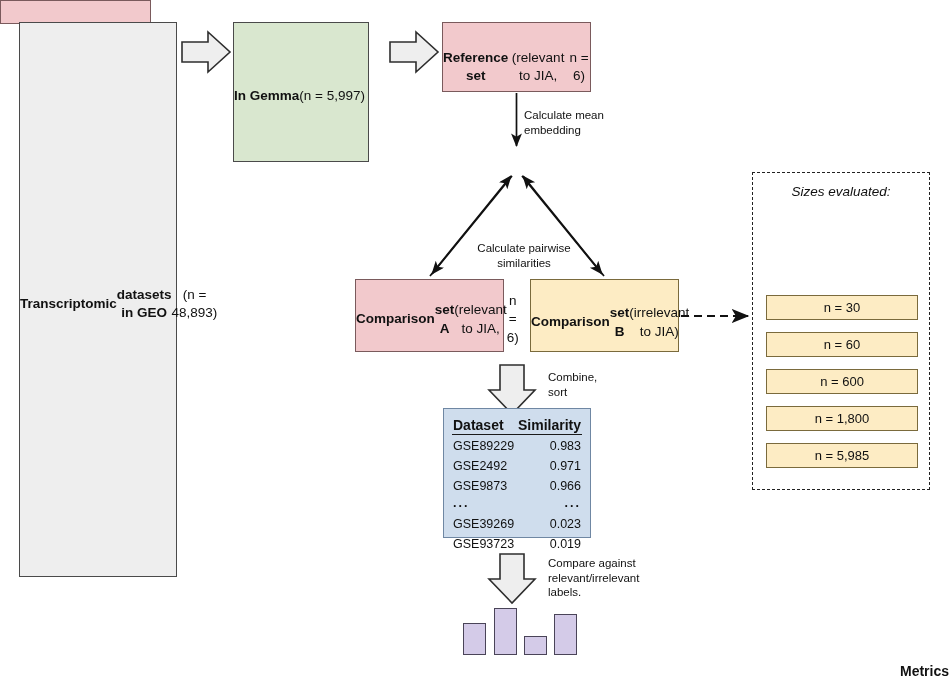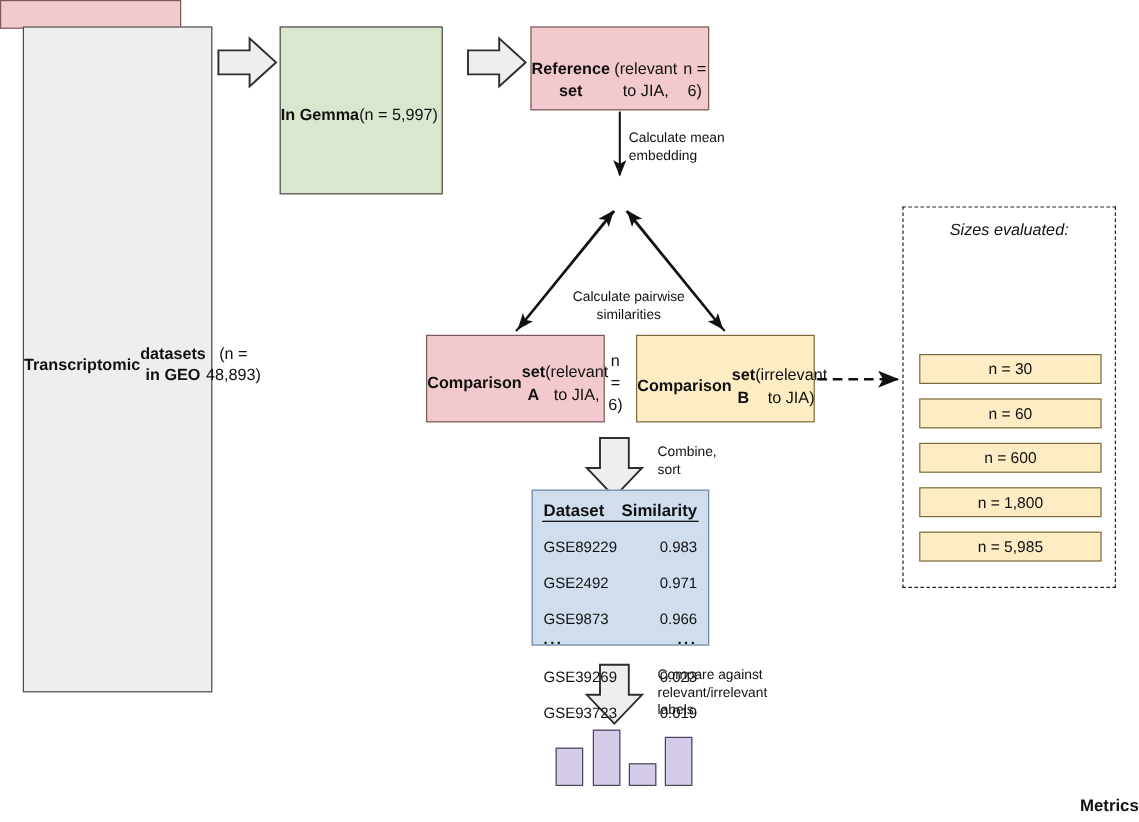--- a/index.html
+++ b/index.html
@@ -41,21 +41,21 @@
 
   
   #table-card{position:absolute;left:443px;top:408px;width:148px;height:130px;
               background:#cfdded;border:1.5px solid #6f87a3;box-sizing:border-box;
               padding:7px 8px 0 8px;font-size:12.5px;}
   #table-card table{width:100%;border-collapse:collapse;}
   #table-card th{font-size:14px;font-weight:bold;border-bottom:1.4px solid #1a1a1a;
                  padding-bottom:1px;}
   #table-card th.c1,#table-card td.c1{text-align:left;}
   #table-card th.c2,#table-card td.c2{text-align:right;}
-  #table-card td{padding-top:14px;line-height:1.18;}
+  #table-card td{padding-top:4px;line-height:1.18;}
   #table-card tr.ell td{letter-spacing:2px;font-weight:bold;padding-top:2px;padding-bottom:2px;}
 
   
   .mbar{position:absolute;background:#d4cbe8;border:1.4px solid #4a4458;box-sizing:border-box;}
   #metrics-label{position:absolute;left:0;width:949px;top:663px;text-align:right;
                  font-weight:bold;font-size:14px;}
 
   
   .ann{position:absolute;font-size:11.5px;line-height:1.28;color:#111;}
 

